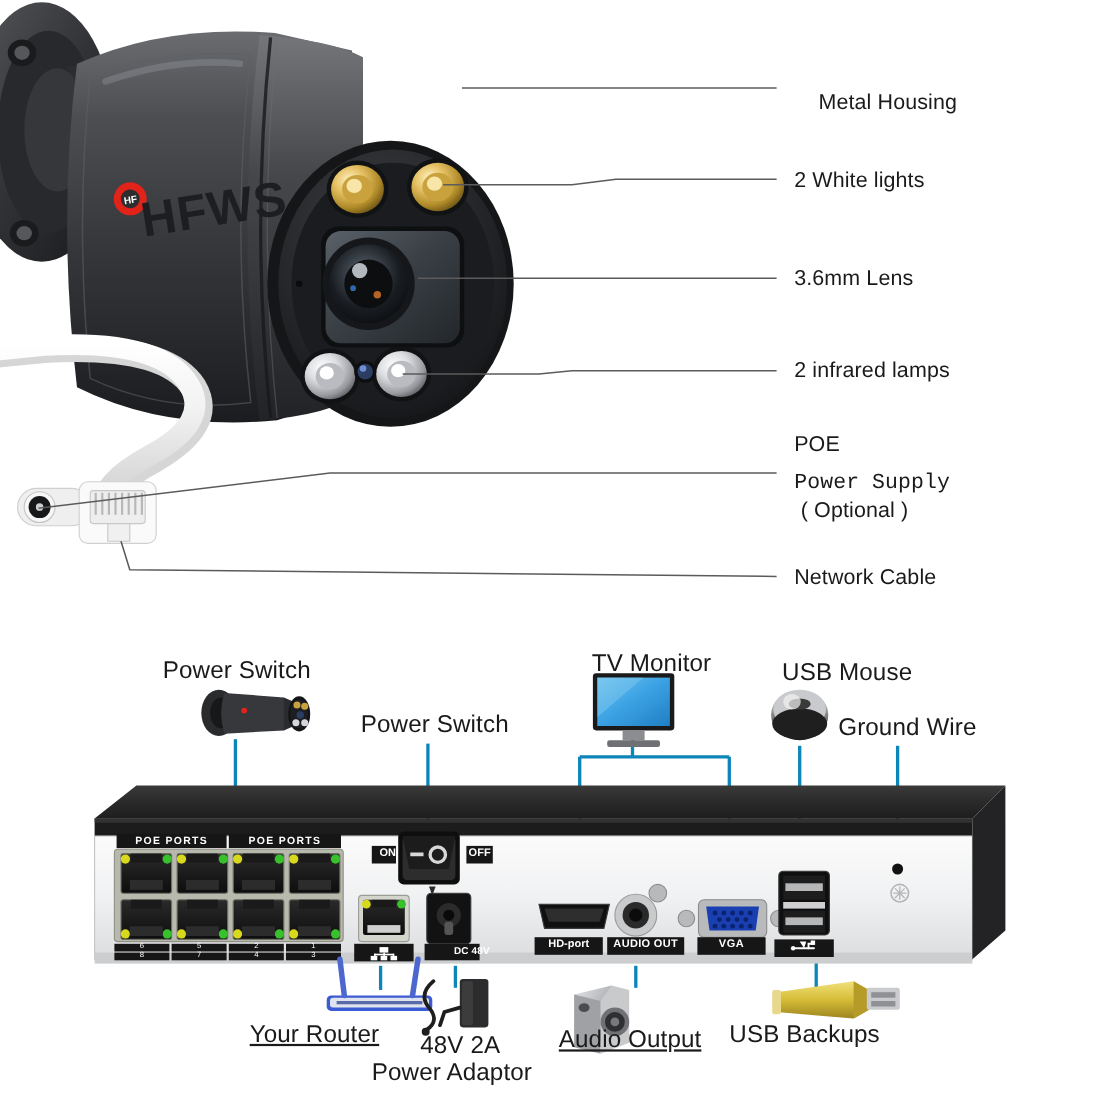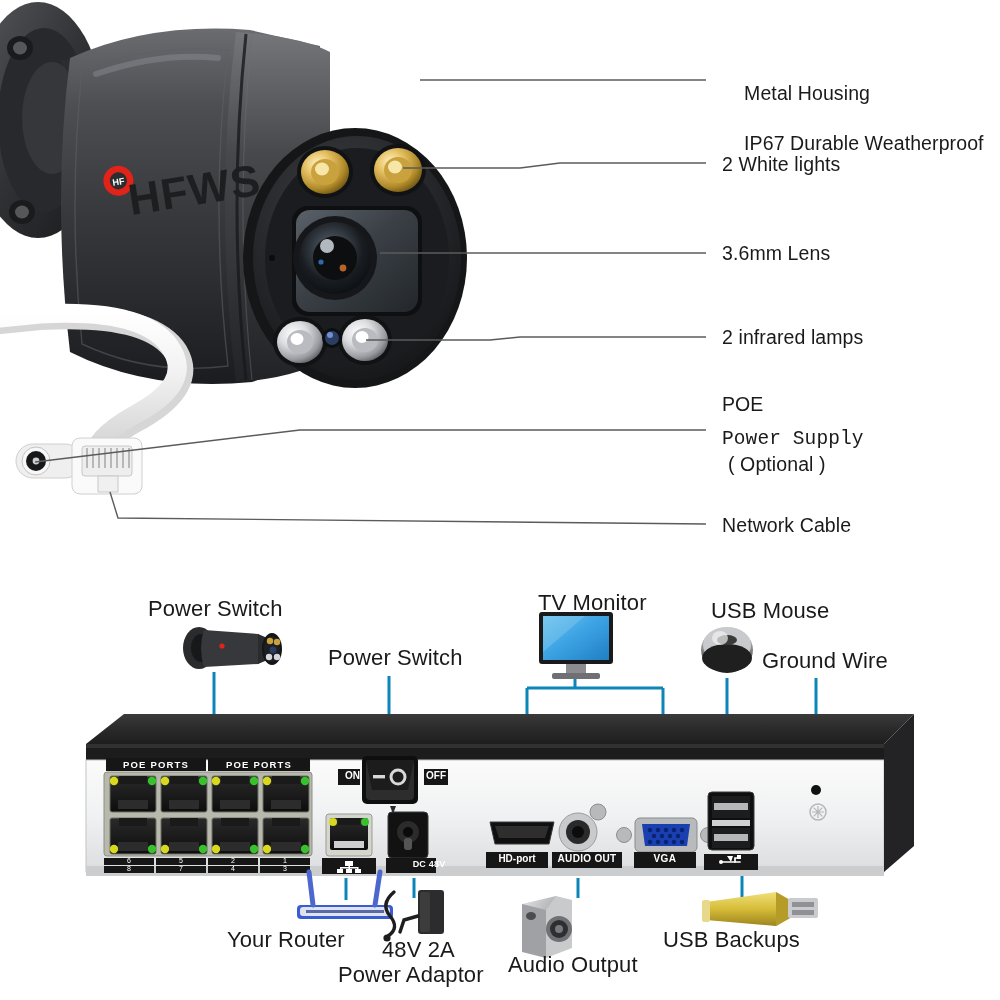--- a/index.html
+++ b/index.html
@@ -175,21 +175,20 @@
       <path d="M403 168 L520 168 L560 163 L706 163"></path>
       <path d="M380 253 L706 253"></path>
       <path d="M366 340 L490 340 L520 337 L706 337"></path>
       <path d="M35 462 L300 430 L706 430"></path>
       <path d="M110 492 L118 518 L706 524"></path>
     </g>
   </svg>
 
   <div class="lbl" style="left:722px;top:56px;">
     <span>Metal Housing</span><br>
-    <span>IP67 Durable Weatherproof</span>
   </div>
   <div class="lbl" style="left:722px;top:152px;">2 White lights</div>
   <div class="lbl" style="left:722px;top:241px;">3.6mm Lens</div>
   <div class="lbl" style="left:722px;top:325px;">2 infrared lamps</div>
   <div class="lbl" style="left:722px;top:392px;">POE</div>
   <div class="lbl" style="left:722px;top:427px;font-family:Liberation Mono, monospace;">Power Supply</div>
   <div class="lbl" style="left:728px;top:452px;">( Optional )</div>
   <div class="lbl" style="left:722px;top:513px;">Network Cable</div>
 
   <svg class="nolayout" width="1000" height="1000" viewBox="0 0 1000 1000">
@@ -522,19 +521,19 @@
   <div style="position:absolute;left:552px;top:853px;width:70px;text-align:center;font-size:10px;
               font-weight:bold;color:#fff;letter-spacing:.3px;">AUDIO OUT</div>
   <div style="position:absolute;left:634px;top:853px;width:62px;text-align:center;font-size:10px;
               font-weight:bold;color:#fff;letter-spacing:.5px;">VGA</div>
 
   <div class="lbl" style="left:148px;top:596px;font-size:22px;">Power Switch</div>
   <div class="lbl" style="left:328px;top:645px;font-size:22px;">Power Switch</div>
   <div class="lbl" style="left:538px;top:590px;font-size:22px;">TV Monitor</div>
   <div class="lbl" style="left:711px;top:598px;font-size:22px;">USB Mouse</div>
   <div class="lbl" style="left:762px;top:648px;font-size:22px;">Ground Wire</div>
-  <div class="lbl" style="left:227px;top:927px;font-size:22px;">Your Router</div>
+  <div class="lbl" style="left:227px;top:927px;font-size:22px;text-decoration:underline;">Your Router</div>
   <div class="lbl" style="left:382px;top:937px;font-size:22px;">48V 2A</div>
   <div class="lbl" style="left:338px;top:962px;font-size:22px;">Power Adaptor</div>
-  <div class="lbl" style="left:508px;top:952px;font-size:22px;">Audio Output</div>
+  <div class="lbl" style="left:508px;top:932px;font-size:22px;text-decoration:underline;">Audio Output</div>
   <div class="lbl" style="left:663px;top:927px;font-size:22px;">USB Backups</div>
 
 </div>
 
 </body></html>

